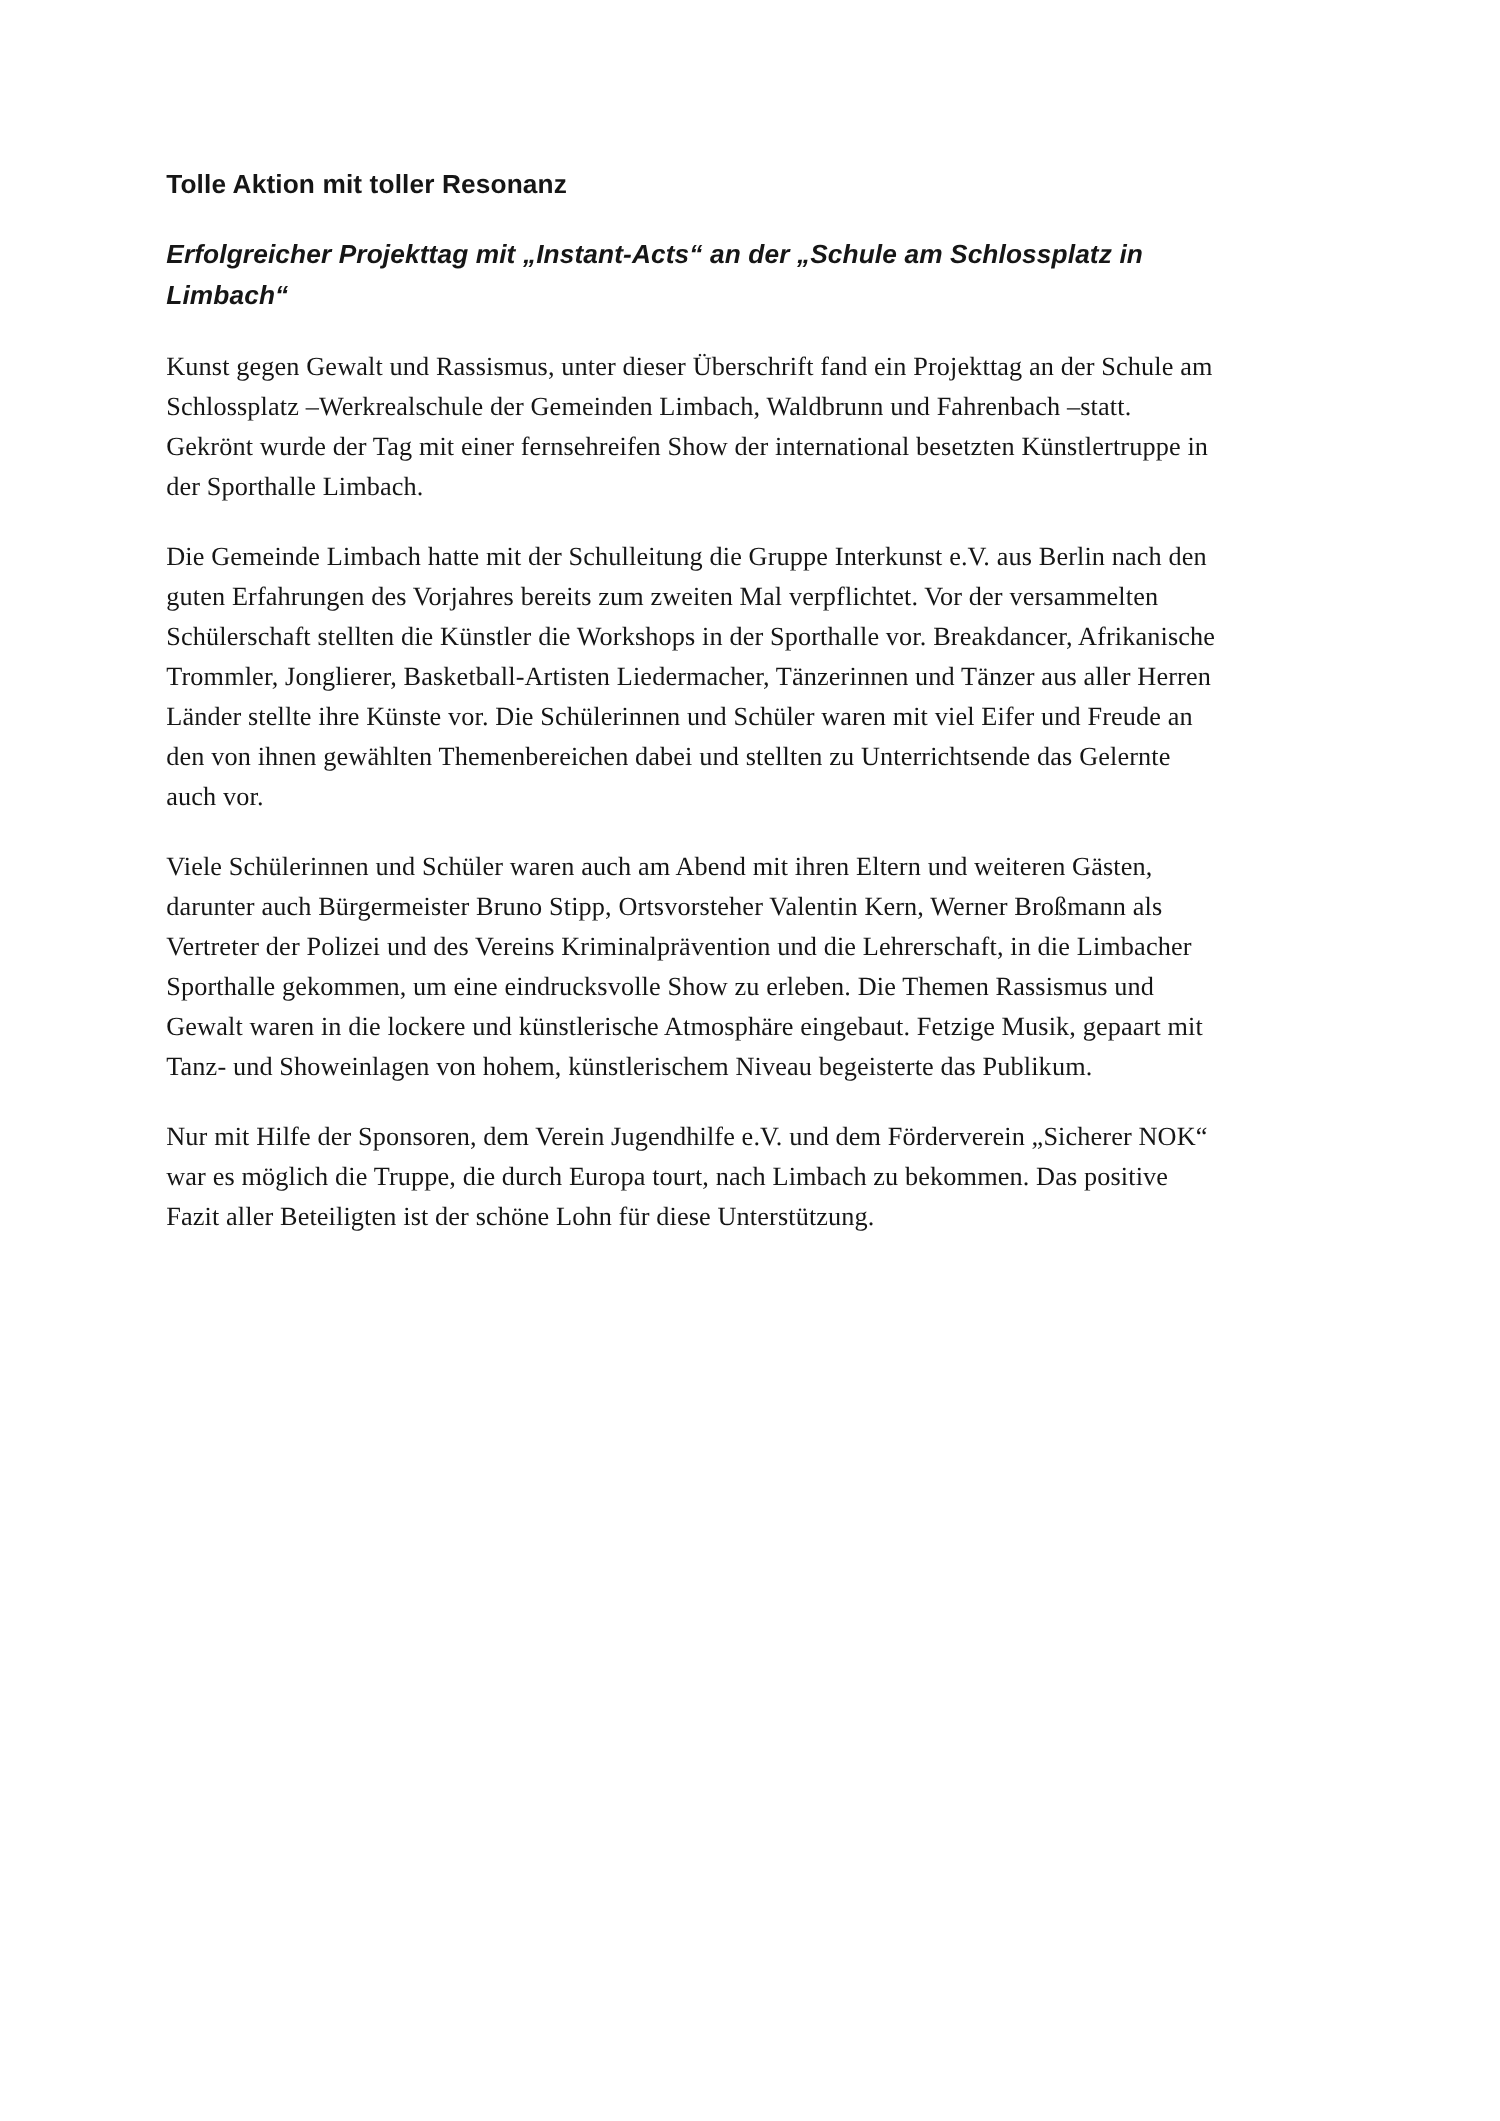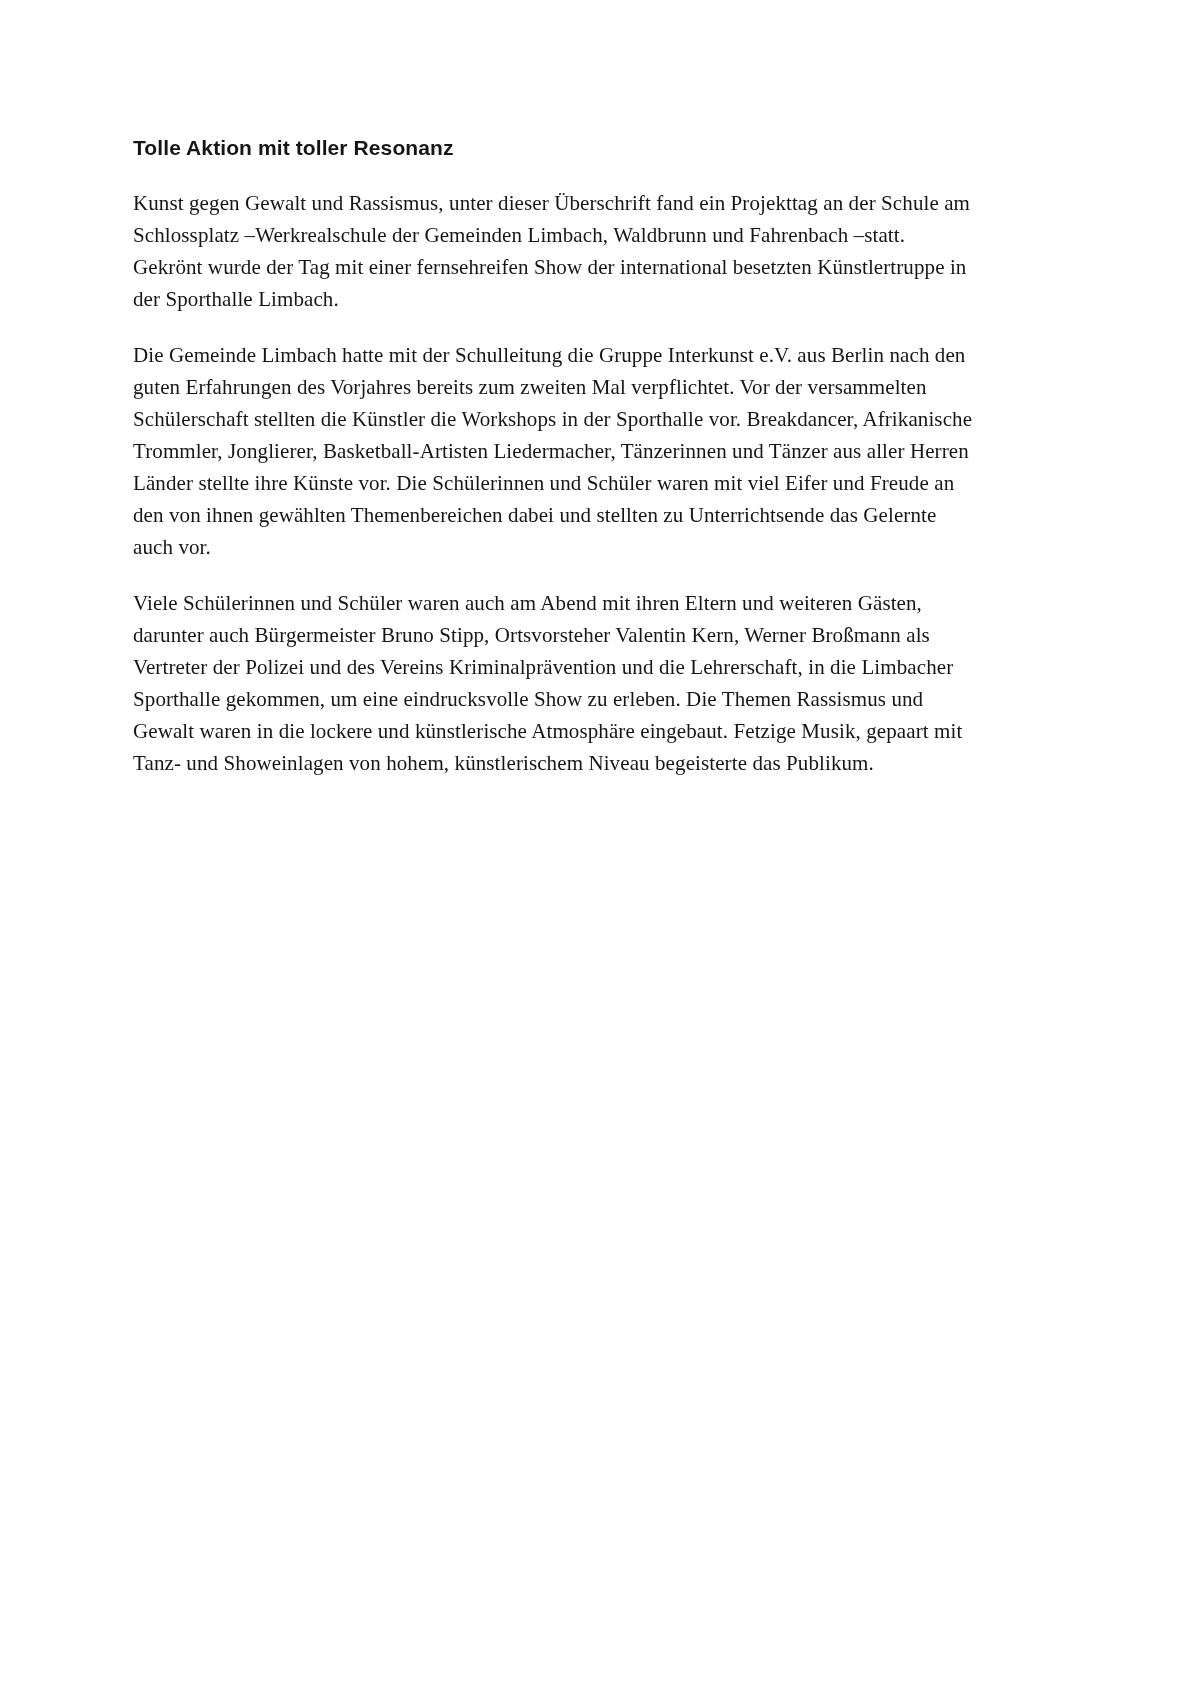--- a/index.html
+++ b/index.html
@@ -52,22 +52,24 @@
   }
 </style>
 </head>
 <body>
 
 <div class="page">
   <div class="content">
 
     <h1 class="doc-title">Tolle Aktion mit toller Resonanz</h1>
 
+    <h2 class="doc-subtitle">Erfolgreicher Projekttag mit „Instant-Acts“ an der „Schule am Schlossplatz in Limbach“</h2>
 
     <p class="doc-paragraph">Kunst gegen Gewalt und Rassismus, unter dieser Überschrift fand ein Projekttag an der Schule am Schlossplatz –Werkrealschule der Gemeinden Limbach, Waldbrunn und Fahrenbach –statt. Gekrönt wurde der Tag mit einer fernsehreifen Show der international besetzten Künstlertruppe in der Sporthalle Limbach.</p>
 
     <p class="doc-paragraph">Die Gemeinde Limbach hatte mit der Schulleitung die Gruppe Interkunst e.V. aus Berlin nach den guten Erfahrungen des Vorjahres bereits zum zweiten Mal verpflichtet. Vor der versammelten Schülerschaft stellten die Künstler die Workshops in der Sporthalle vor. Breakdancer, Afrikanische Trommler, Jonglierer, Basketball-Artisten Liedermacher, Tänzerinnen und Tänzer aus aller Herren Länder stellte ihre Künste vor. Die Schülerinnen und Schüler waren mit viel Eifer und Freude an den von ihnen gewählten Themenbereichen dabei und stellten zu Unterrichtsende das Gelernte auch vor.</p>
 
     <p class="doc-paragraph">Viele Schülerinnen und Schüler waren auch am Abend mit ihren Eltern und weiteren Gästen, darunter auch Bürgermeister Bruno Stipp, Ortsvorsteher Valentin Kern, Werner Broßmann als Vertreter der Polizei und des Vereins Kriminalprävention und die Lehrerschaft, in die Limbacher Sporthalle gekommen, um eine eindrucksvolle Show zu erleben. Die Themen Rassismus und Gewalt waren in die lockere und künstlerische Atmosphäre eingebaut. Fetzige Musik, gepaart mit Tanz- und Showeinlagen von hohem, künstlerischem Niveau begeisterte das Publikum.</p>
 
+    <p class="doc-paragraph">Nur mit Hilfe der Sponsoren, dem Verein Jugendhilfe e.V. und dem Förderverein „Sicherer NOK“ war es möglich die Truppe, die durch Europa tourt, nach Limbach zu bekommen. Das positive Fazit aller Beteiligten ist der schöne Lohn für diese Unterstützung.</p>
 
   </div>
 </div>
 
 </body></html>

